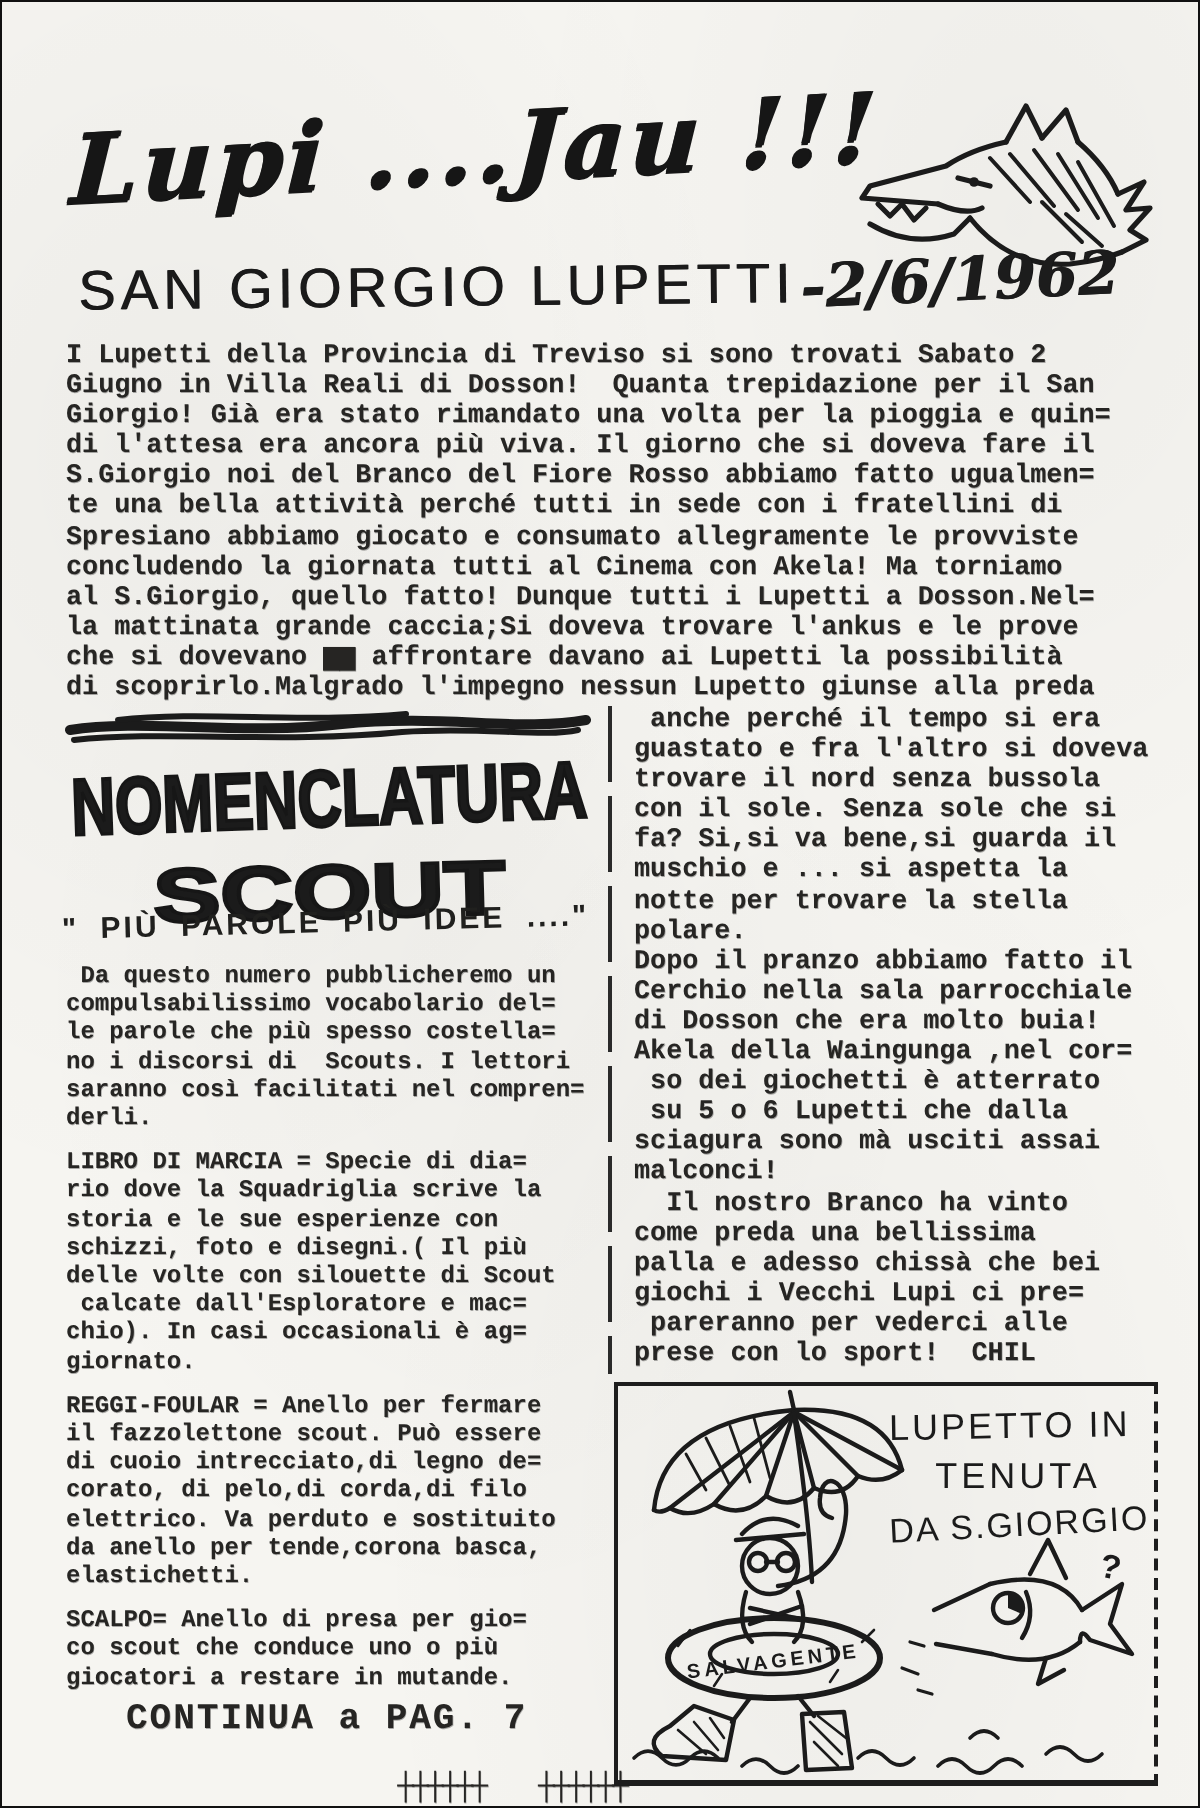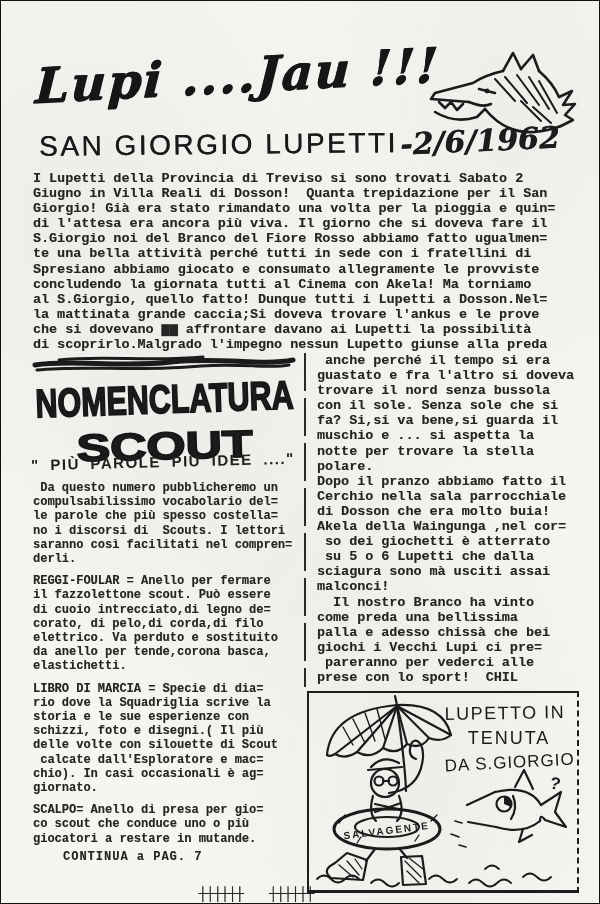--- a/index.html
+++ b/index.html
@@ -46,21 +46,21 @@
   #right-column-text{left:316px;top:352px;width:262px;font-size:13.4px;line-height:15.1px;font-family:Liberation Mono, monospace;}
   #scribble-divider{left:30px;top:350px;}
   #nomenclatura-title{left:28px;top:372px;}
   #nomenclatura-subtitle{
     left:30px;top:452px;width:268px;
     font-family:"Liberation Sans",sans-serif;font-size:15px;font-weight:700;
     letter-spacing:1.5px;word-spacing:5px;transform:rotate(-1.5deg);color:#20201e;
   }
   .left-par{position:relative;margin:0 0 8px 0;font-size:12px;line-height:14.2px;}
   #left-column-body{left:32px;top:480px;width:275px;}
-  #continua-note{left:62px;top:849px;font-size:12px;letter-spacing:1px;}
+  #continua-note{left:62px;top:849px;font-size:18px;letter-spacing:1px;}
   #hatch-marks{left:168px;top:869px;font-size:14px;letter-spacing:-1px;}
   #hatch-marks span{margin-right:26px;}
   #cartoon-box{
     left:306px;top:690px;width:272px;height:202px;box-sizing:border-box;
     border-top:2px solid #1d1d1d;border-left:2px solid #1d1d1d;
     border-right:2px dashed #1d1d1d;border-bottom:3px solid #1d1d1d;
   }
   svg .ink{stroke:#1b1b1b;fill:none;stroke-linecap:round;stroke-linejoin:round;}
   svg text{font-family:"Liberation Sans",sans-serif;fill:#1b1b1b;}
 </style>
@@ -153,35 +153,35 @@
 
   <div id="nomenclatura-subtitle" class="abs">" PIÙ PAROLE PIÙ IDEE ...."</div>
 
   <div id="left-column-body" class="abs">
     <div class="left-par mono"> Da questo numero pubblicheremo un
 compulsabilissimo vocabolario del=
 le parole che più spesso costella=
 no i discorsi di  Scouts. I lettori
 saranno così facilitati nel compren=
 derli.</div>
-    <div class="left-par mono">REGGI-FOULAR = Anello per fermare
-il fazzolettone scout. Può essere
-di cuoio intrecciato,di legno de=
-corato, di pelo,di corda,di filo
-elettrico. Va perduto e sostituito
-da anello per tende,corona basca,
-elastichetti.</div>
     <div class="left-par mono">LIBRO DI MARCIA = Specie di dia=
 rio dove la Squadriglia scrive la
 storia e le sue esperienze con
 schizzi, foto e disegni.( Il più
 delle volte con silouette di Scout
  calcate dall'Esploratore e mac=
 chio). In casi occasionali è ag=
 giornato.</div>
+    <div class="left-par mono">REGGI-FOULAR = Anello per fermare
+il fazzolettone scout. Può essere
+di cuoio intrecciato,di legno de=
+corato, di pelo,di corda,di filo
+elettrico. Va perduto e sostituito
+da anello per tende,corona basca,
+elastichetti.</div>
     <div class="left-par mono">SCALPO= Anello di presa per gio=
 co scout che conduce uno o più
 giocatori a restare in mutande.</div>
   </div>
 
   <div id="continua-note" class="abs mono">CONTINUA a PAG. 7</div>
 
   <div id="hatch-marks" class="abs mono">
     <span>┼┼┼┼┼┼</span><span>┼┼┼┼┼┼</span>
   </div>

